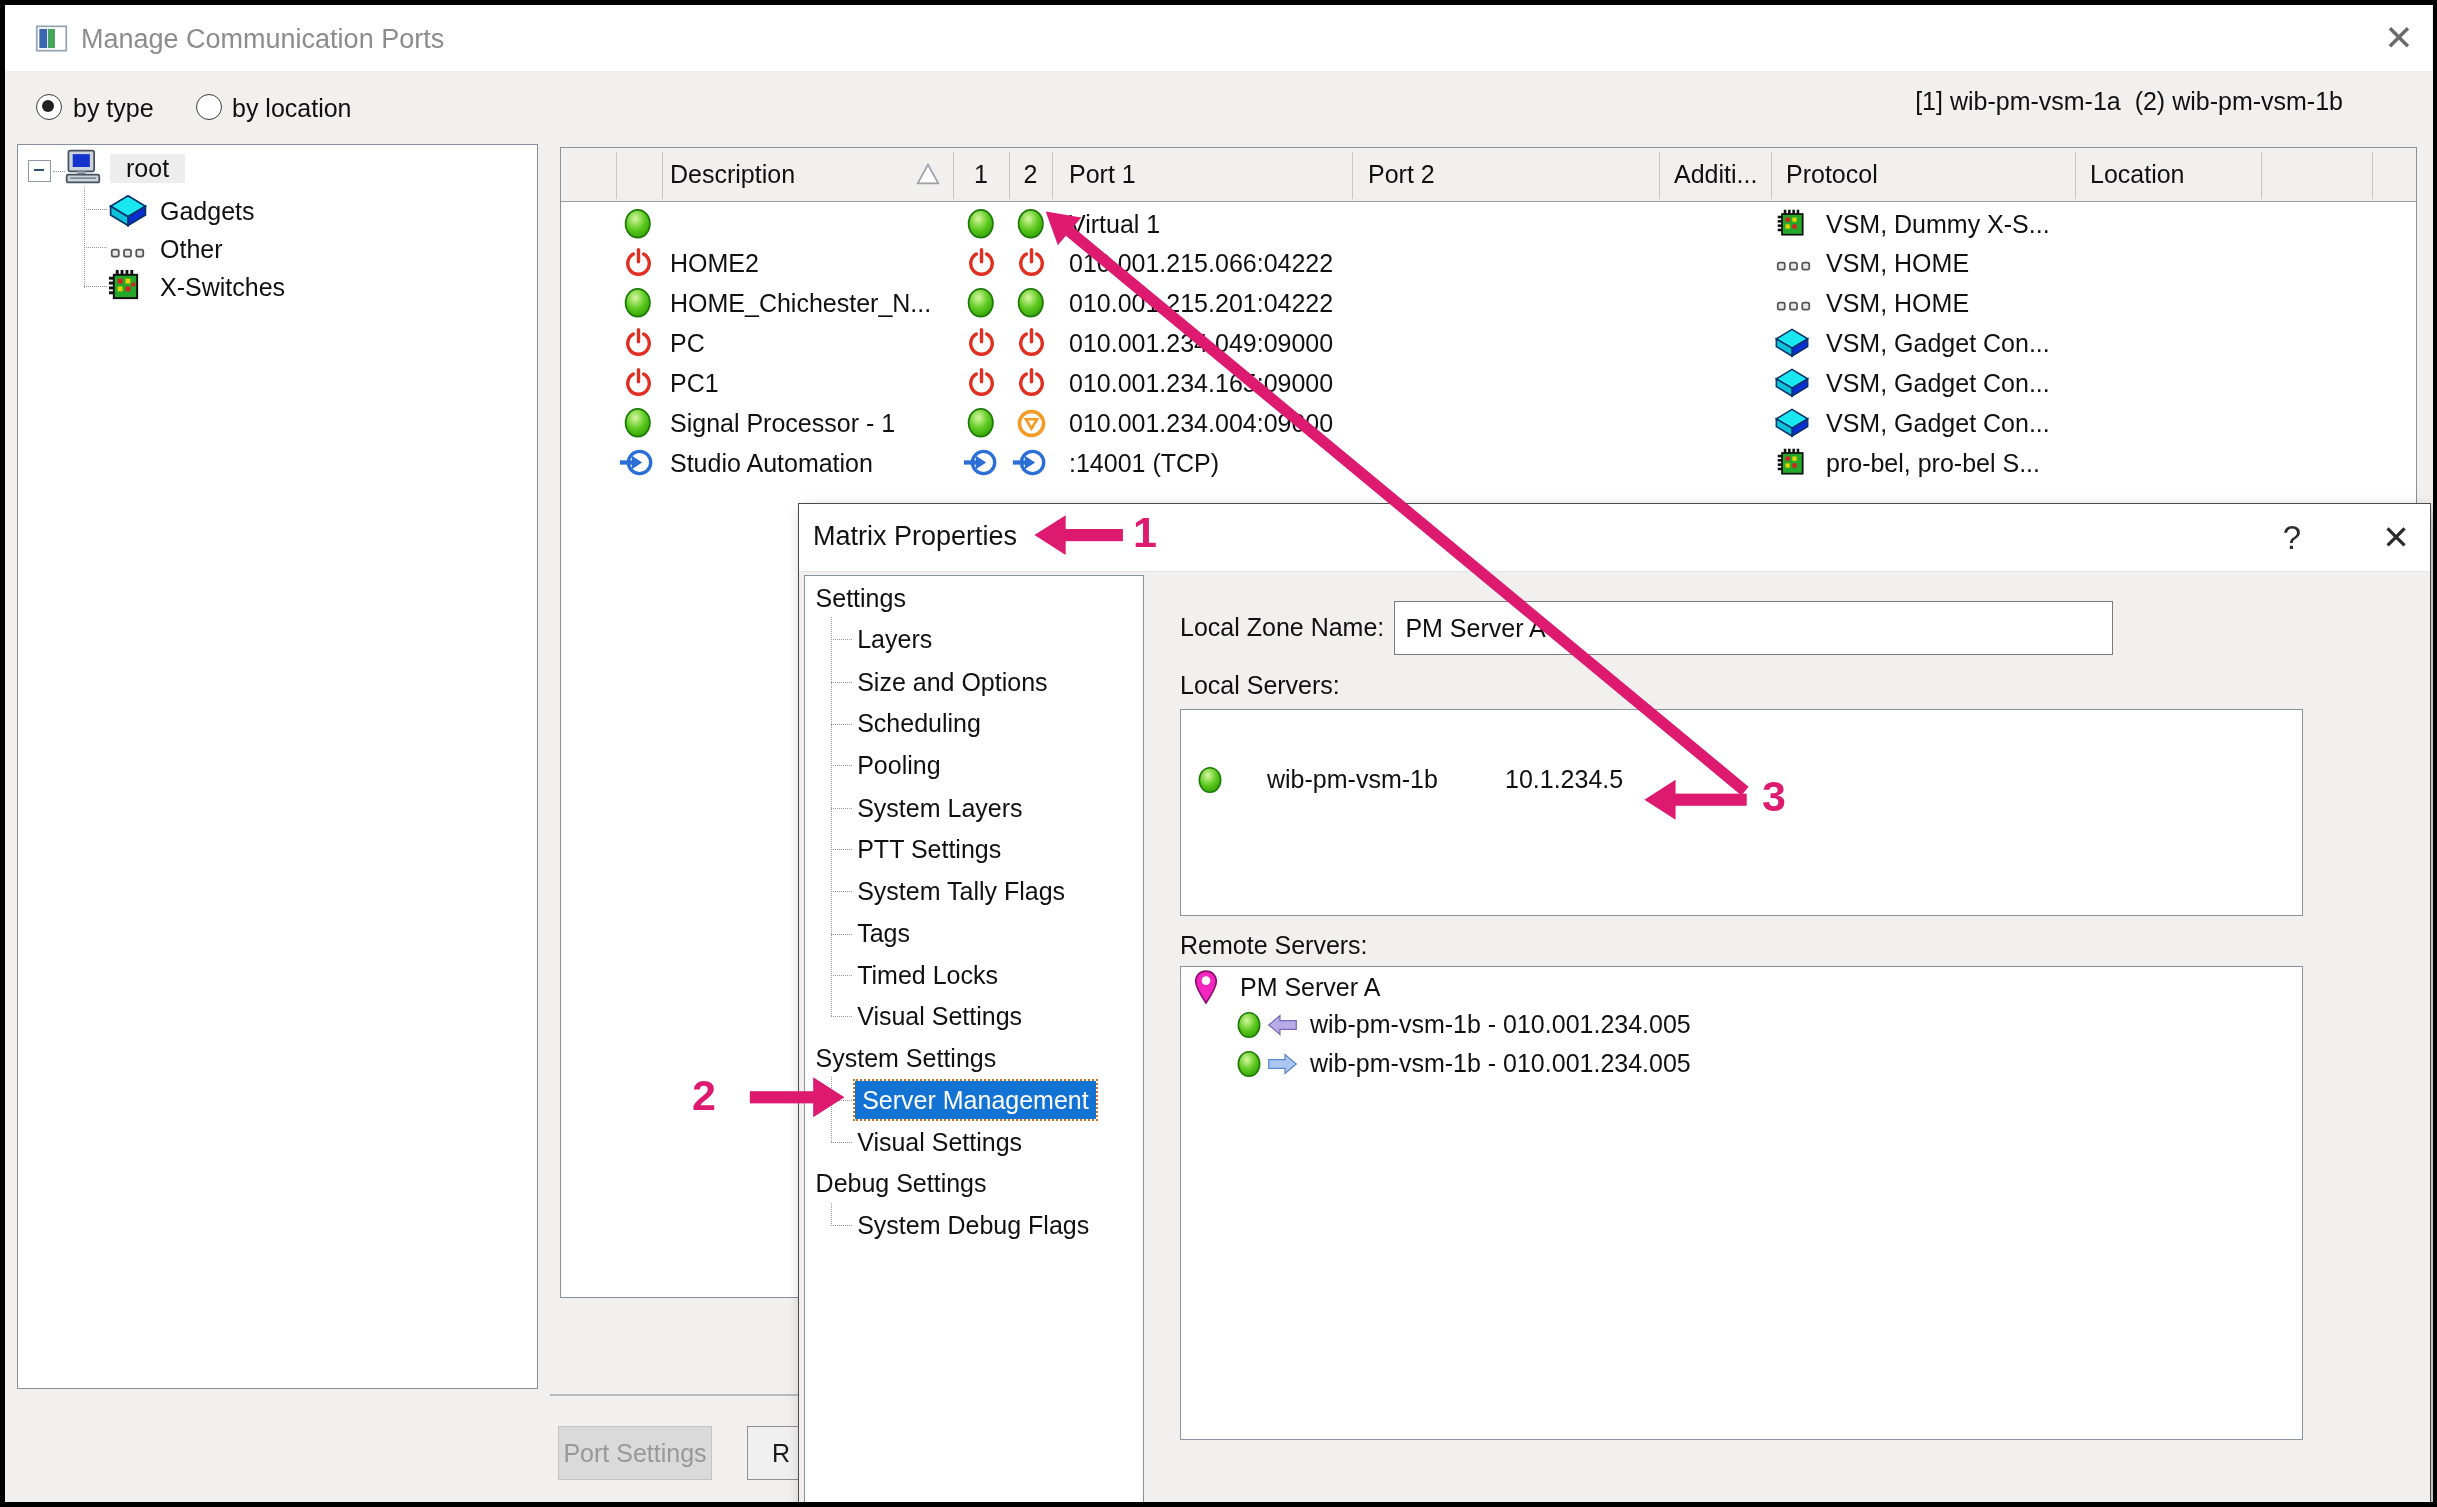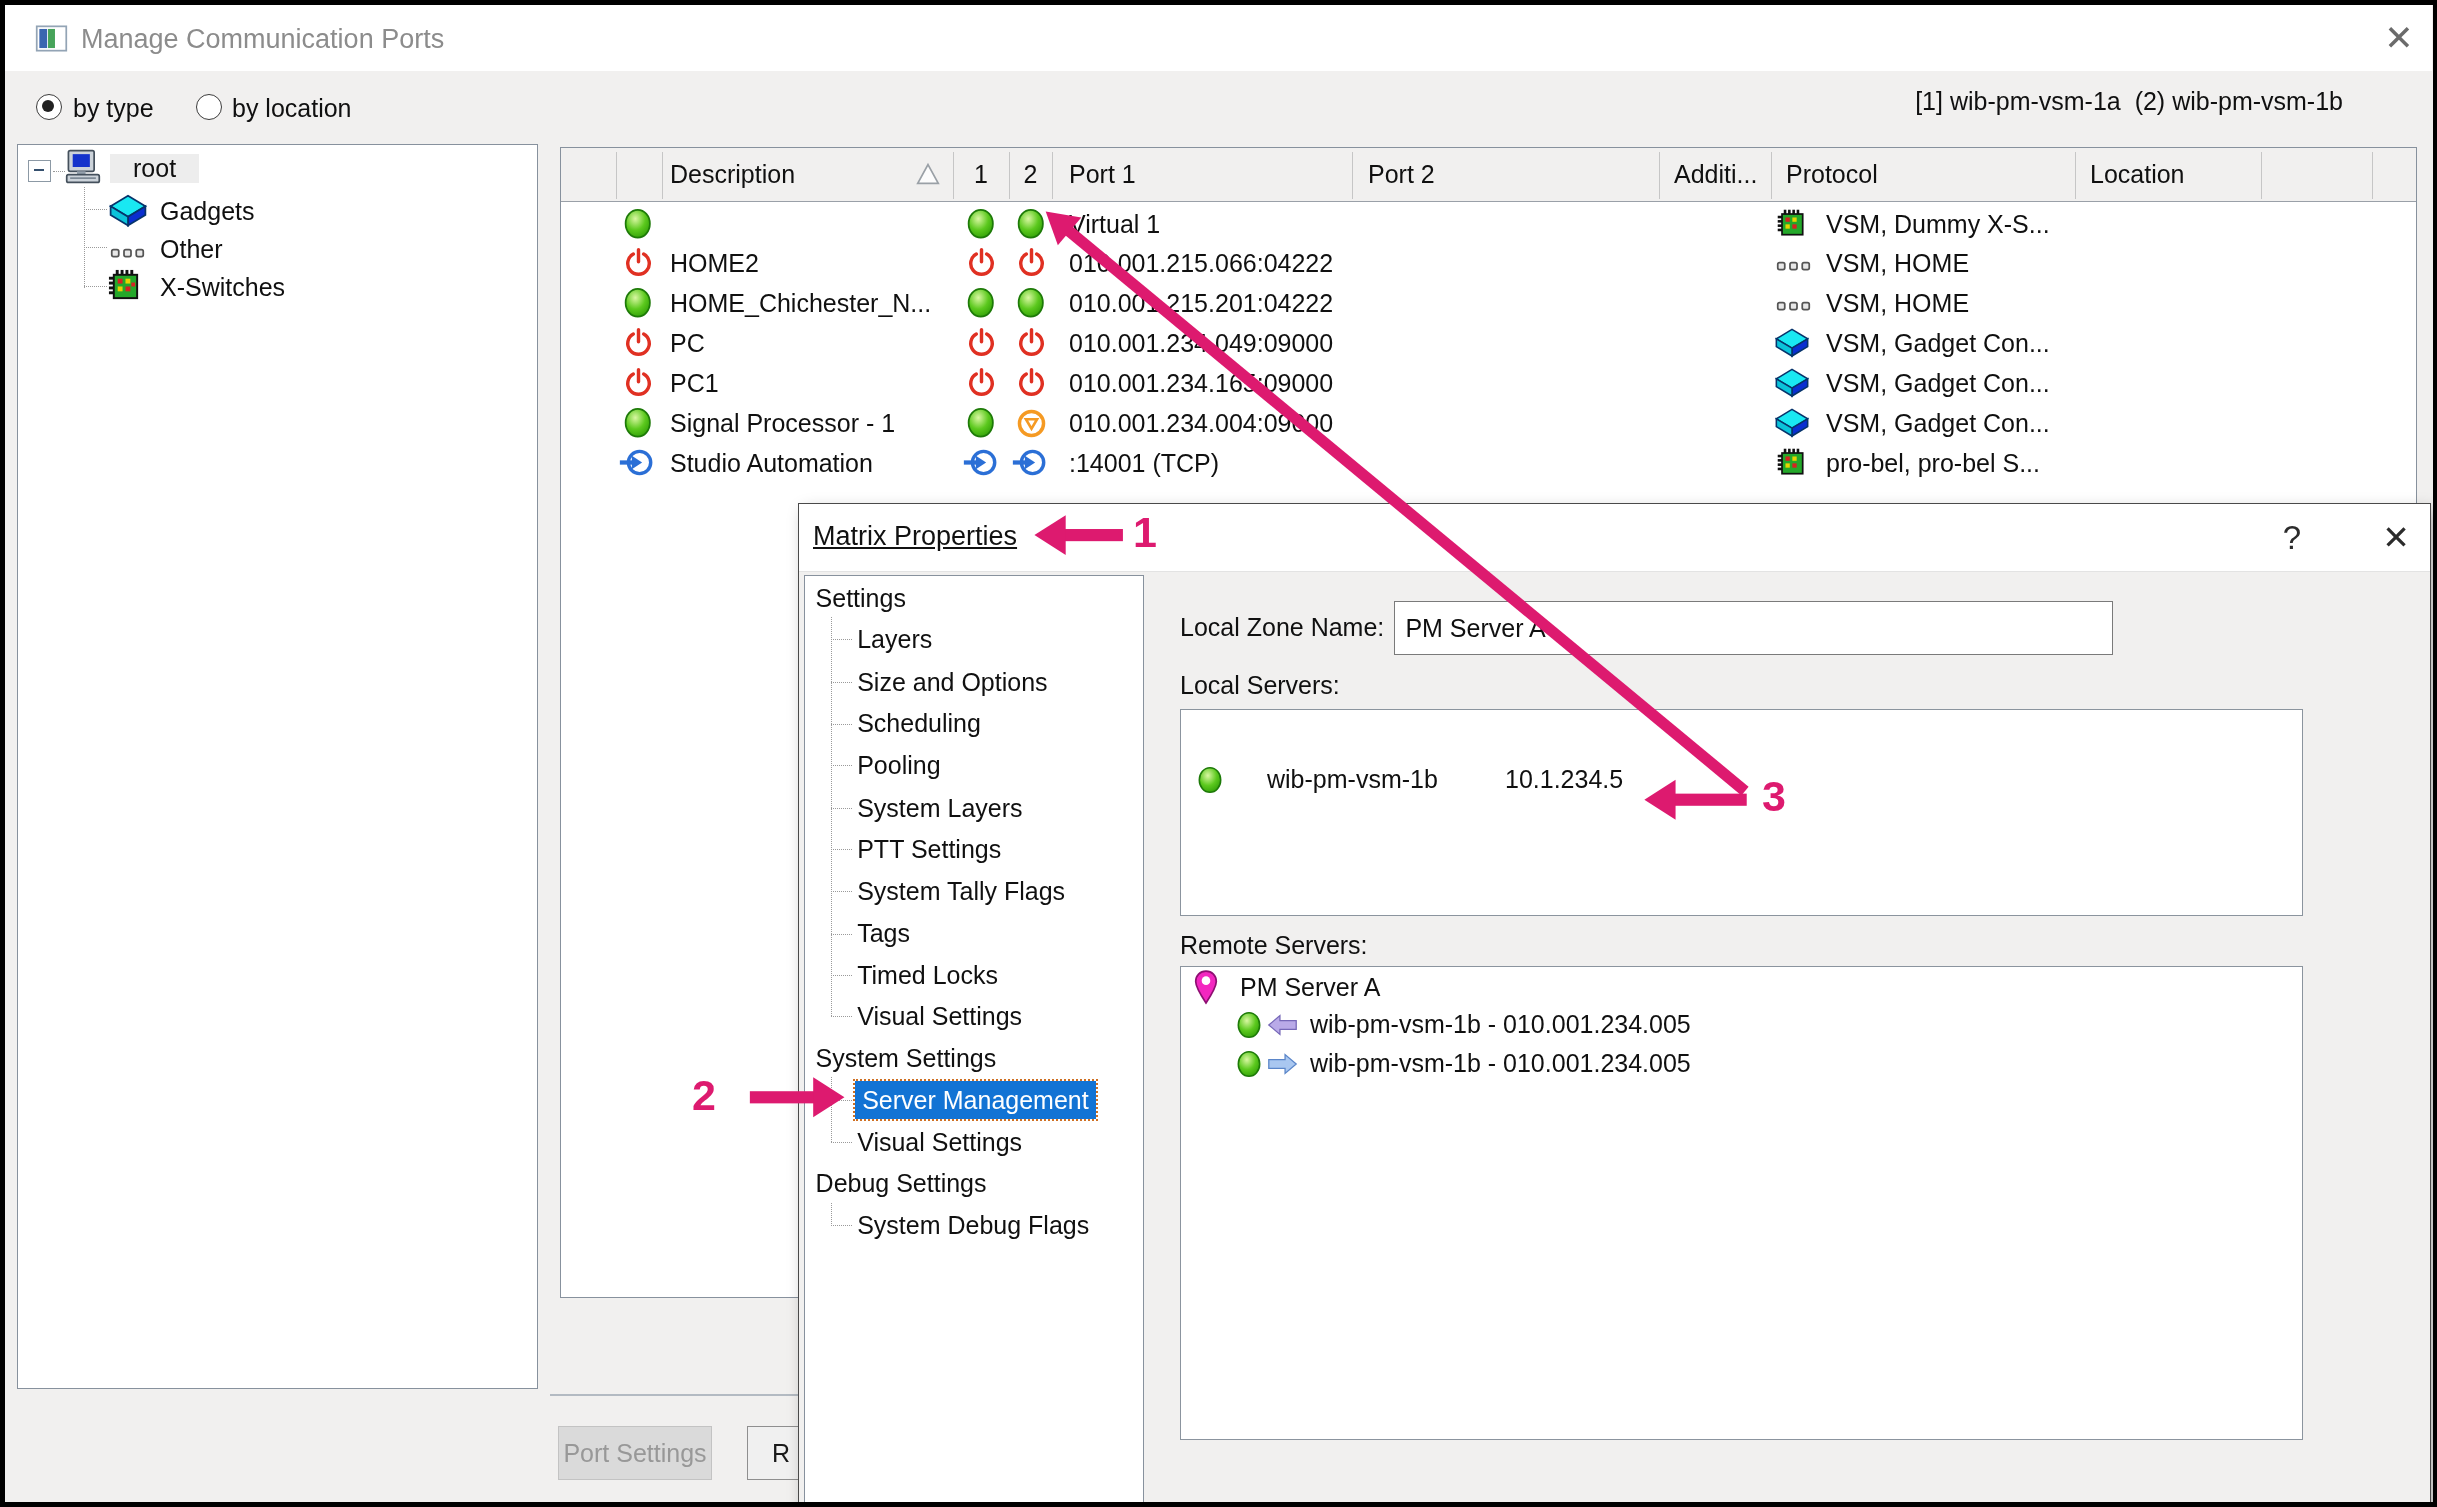--- a/index.html
+++ b/index.html
@@ -37,21 +37,21 @@
   .ic { position:absolute; }
 
   .divider { left:545px; top:1389px; width:1876px; height:1.7px; background:#b3bac2; z-index:1; }
   .btn { position:absolute; top:1421px; height:54px; font-size:25px; z-index:1; display:flex; align-items:center; }
   .btn-disabled { left:553px; width:154px; background:#dadada; border:0.9px solid #c3c3c3; color:#989898; justify-content:center; }
   .btn-plain { left:742px; width:148px; background:#f0f0f0; border:1.7px solid #8f8f8f; color:#1a1a1a; padding-left:24px; }
 
   
   .dialog { left:793px; top:498px; width:1633px; height:1009px; background:#f1f0ef; border:1.7px solid #4a4a4a; box-shadow:5.2px 7px 15.6px rgba(0,0,0,.28); z-index:10; }
   .dlg-titlebar { position:absolute; left:0; top:0; width:100%; height:68px; background:#ffffff; border-bottom:0.9px solid #e3e3e3; }
-  .dlg-title { position:absolute; left:14px; top:17.4px; font-size:27px; color:#111; white-space:nowrap;text-decoration:underline; }
+  .dlg-title { position:absolute; left:14px; top:17.4px; font-size:27px; color:#111; white-space:nowrap; }
   .dlg-help { position:absolute; left:1467px; top:8.7px; width:52px; height:50px; font-size:33px; color:#2b2b2b; text-align:center; line-height:50px; }
   .dlg-close { position:absolute; left:1569px; top:8.7px; width:56px; height:50px; font-size:33px; color:#2b2b2b; text-align:center; line-height:50px; }
 
   .nav-panel { position:absolute; left:5.2px; top:71px; width:340px; height:936px; background:#fff; border:1.7px solid #87919d; border-bottom:none; }
   .nav-item { position:absolute; height:38px; line-height:38px; font-size:25px; color:#101010; white-space:nowrap; }
   .nav-section { left:10.4px; }
   .nav-child { left:52px; }
   .nav-sel { background:#1273d4; color:#fff; padding:0 7px; outline:2.6px dotted #cf7022; outline-offset:-0.9px; }
 
   .zone-label { position:absolute; left:381px; top:109px; font-size:25px; color:#101010; white-space:nowrap; }
@@ -115,21 +115,21 @@
     <div class="abs dotted-h" style="left:66px;top:141px;width:22.6px"></div>
 
     <div class="abs expander"></div>
     <svg class="abs" style="left:45px;top:3.5px" width="40" height="36" viewBox="0 0 46 42">
         <rect x="6" y="2" width="30" height="24" rx="2" fill="#ccd3da" stroke="#44505c" stroke-width="2"></rect>
         <rect x="11" y="6" width="20" height="15" fill="#1433cc"></rect>
         <rect x="16" y="26" width="10" height="4" fill="#95a1ad"></rect>
         <rect x="4" y="30" width="38" height="9" rx="2" fill="#ccd3da" stroke="#44505c" stroke-width="2"></rect>
         <line x1="8" y1="34" x2="38" y2="34" stroke="#7c8894" stroke-width="2"></line>
       </svg>
-    <div class="abs tree-label" style="left:92px;top:8.7px;background:#ededed;padding:0 23px">root</div>
+    <div class="abs tree-label" style="left:92px;top:8.7px;background:#ededed;padding:0 16px">root</div>
 
     <svg class="abs" style="left:90px;top:49px" width="40" height="35" viewBox="0 0 46 40">
         <polygon points="23,2 43,14 23,26 3,14" fill="#19e8f2" stroke="#06346b" stroke-width="2"></polygon>
         <polygon points="43,14 43,24 23,36 23,26" fill="#0a2fd0" stroke="#06346b" stroke-width="2"></polygon>
         <polygon points="3,14 3,24 23,36 23,26" fill="#0ac3da" stroke="#06346b" stroke-width="2"></polygon>
       </svg>
     <div class="abs tree-label" style="left:142px;top:52px">Gadgets</div>
 
     <svg class="abs" style="left:92px;top:101px" width="35" height="14" viewBox="0 0 40 16">
         <rect x="2" y="4" width="8" height="8" rx="2" fill="#e8e8e8" stroke="#555" stroke-width="2"></rect>

